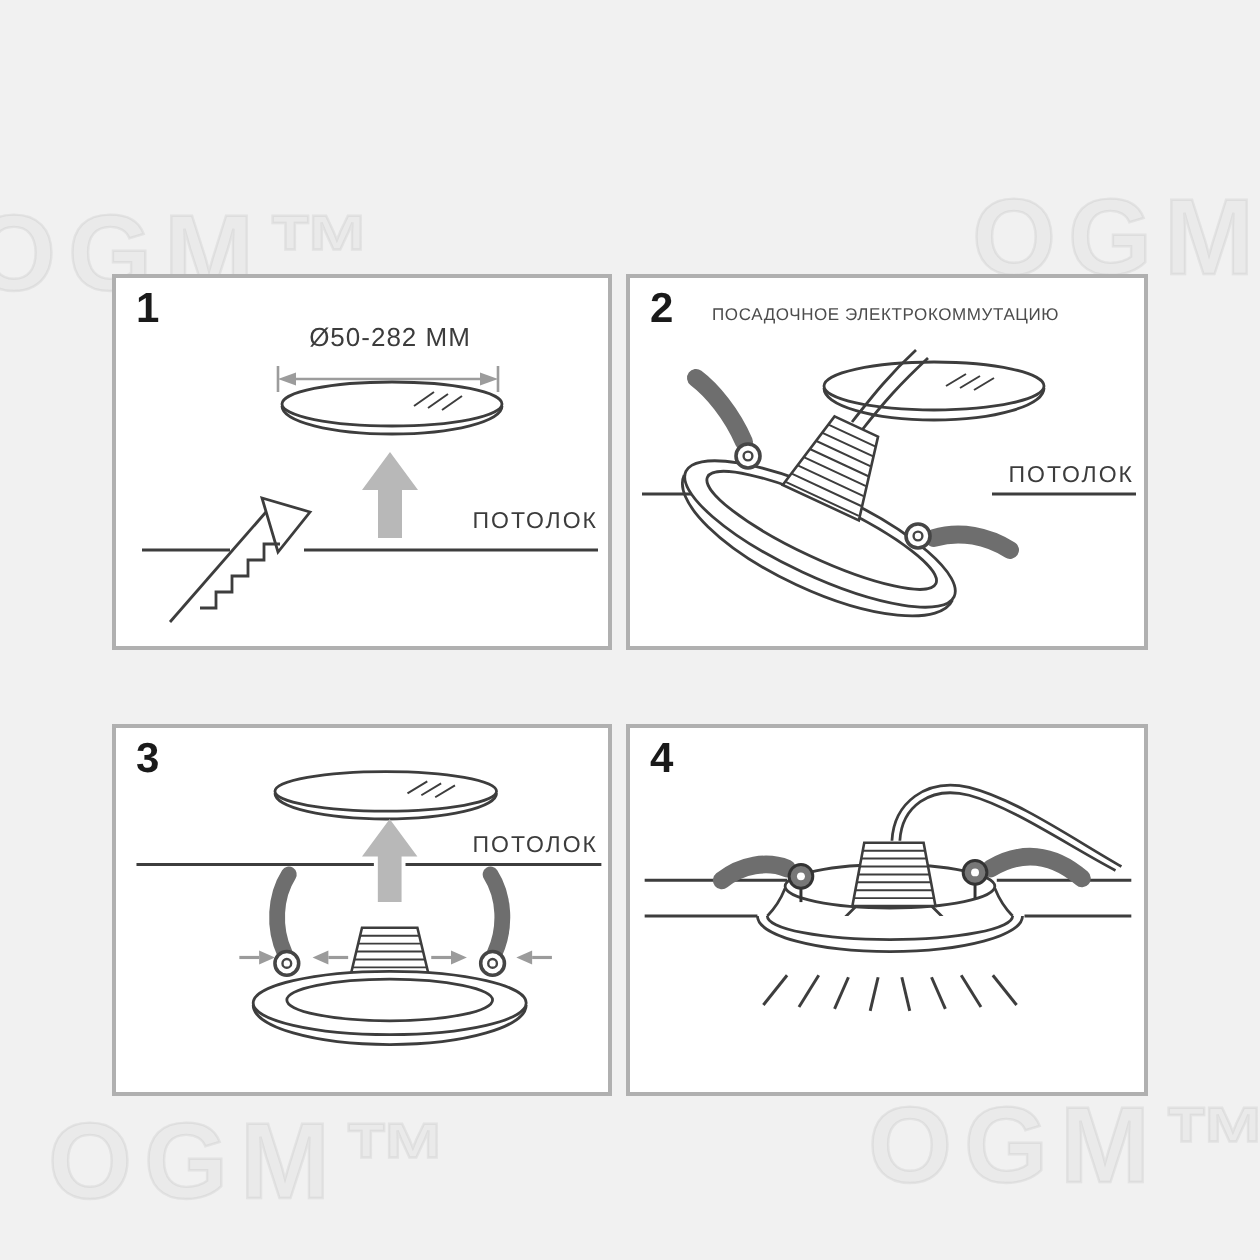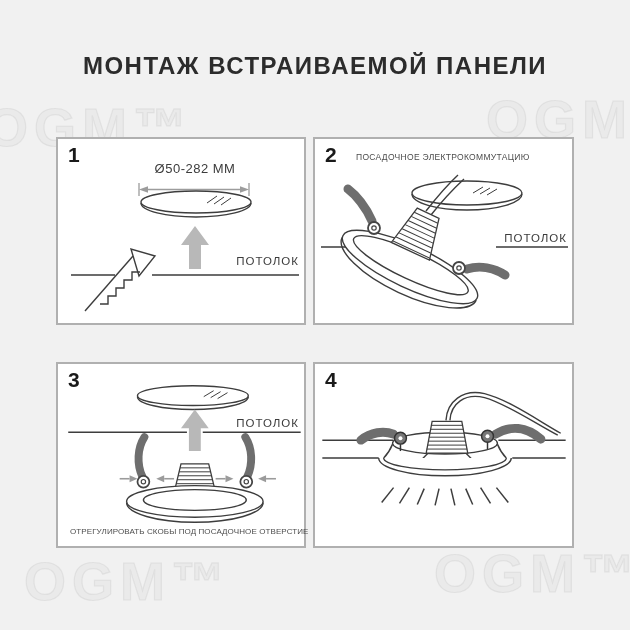--- a/index.html
+++ b/index.html
@@ -53,21 +53,20 @@
 </head>
 <body>
 
 <div class="page">
 
   <span class="wm" style="left:-14px;top:96px;">OGM™</span>
   <span class="wm" style="left:486px;top:88px;">OGM™</span>
   <span class="wm" style="left:24px;top:550px;">OGM™</span>
   <span class="wm" style="left:434px;top:542px;">OGM™</span>
 
-  <div class="title">МОНТАЖ ВСТРАИВАЕМОЙ ПАНЕЛИ</div>
 
   <div class="panels">
 
     <div class="panel">
       <span class="step-number">1</span>
       <span class="dim-label">Ø50-282 ММ</span>
       <span class="ceiling-label" style="right:5px;top:116px;">ПОТОЛОК</span>
       <svg viewBox="0 0 246 184">
 
         <g stroke="#9c9c9c" stroke-width="1.3" fill="none">
@@ -134,21 +133,20 @@
           <path d="M152,130 C165,126 179,129 190,136" stroke="#6e6e6e" stroke-width="9" stroke-linecap="round" fill="none"></path>
           <circle cx="144" cy="129" r="6" fill="#ffffff" stroke="#454545" stroke-width="1.8"></circle>
           <circle cx="144" cy="129" r="2.2" fill="none" stroke="#454545" stroke-width="1.2"></circle>
         </g>
       </svg>
     </div>
 
     <div class="panel">
       <span class="step-number">3</span>
       <span class="ceiling-label" style="right:5px;top:53px;">ПОТОЛОК</span>
-      <span class="caption-bottom">ОТРЕГУЛИРОВАТЬ СКОБЫ ПОД ПОСАДОЧНОЕ ОТВЕРСТИЕ</span>
       <svg viewBox="0 0 246 184">
 
         <g stroke="#3d3d3d" stroke-width="1.4" fill="none">
           <path d="M79,33 A56,13 0 0 0 191,33"></path>
           <ellipse cx="135" cy="32" rx="56" ry="10" fill="#ffffff"></ellipse>
           <path d="M146,33 l10,-6 M153,34 l10,-6 M160,35 l10,-6" stroke-width="1"></path>
         </g>
 
         <path d="M9,69 H129 M145,69 H244" stroke="#3d3d3d" stroke-width="1.5" fill="none"></path>
 

